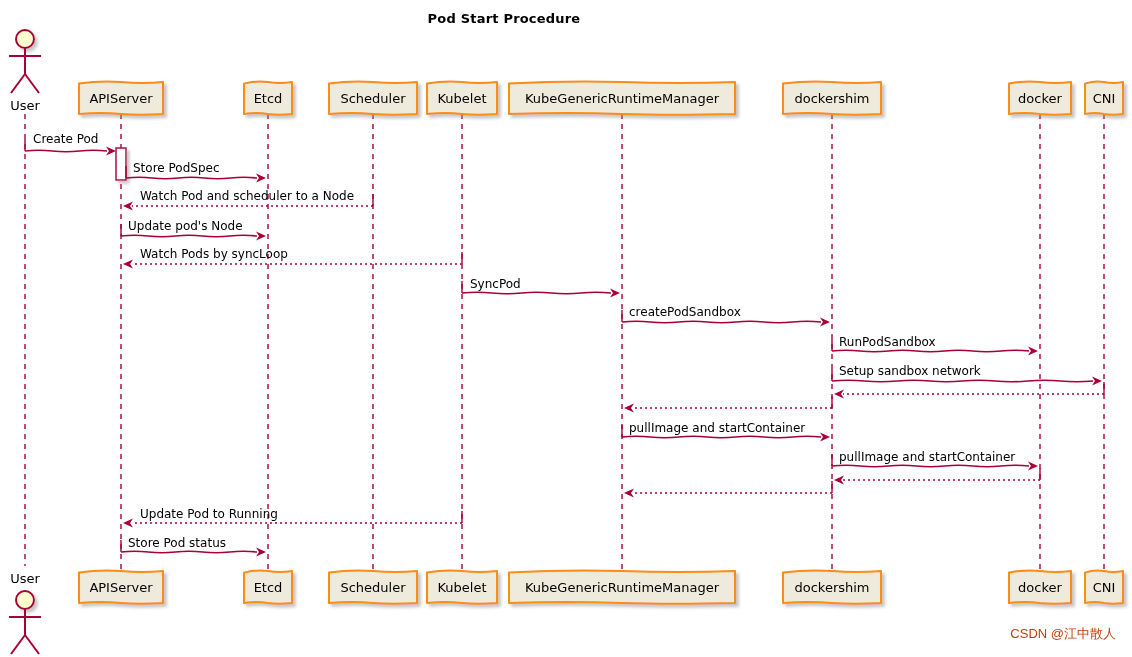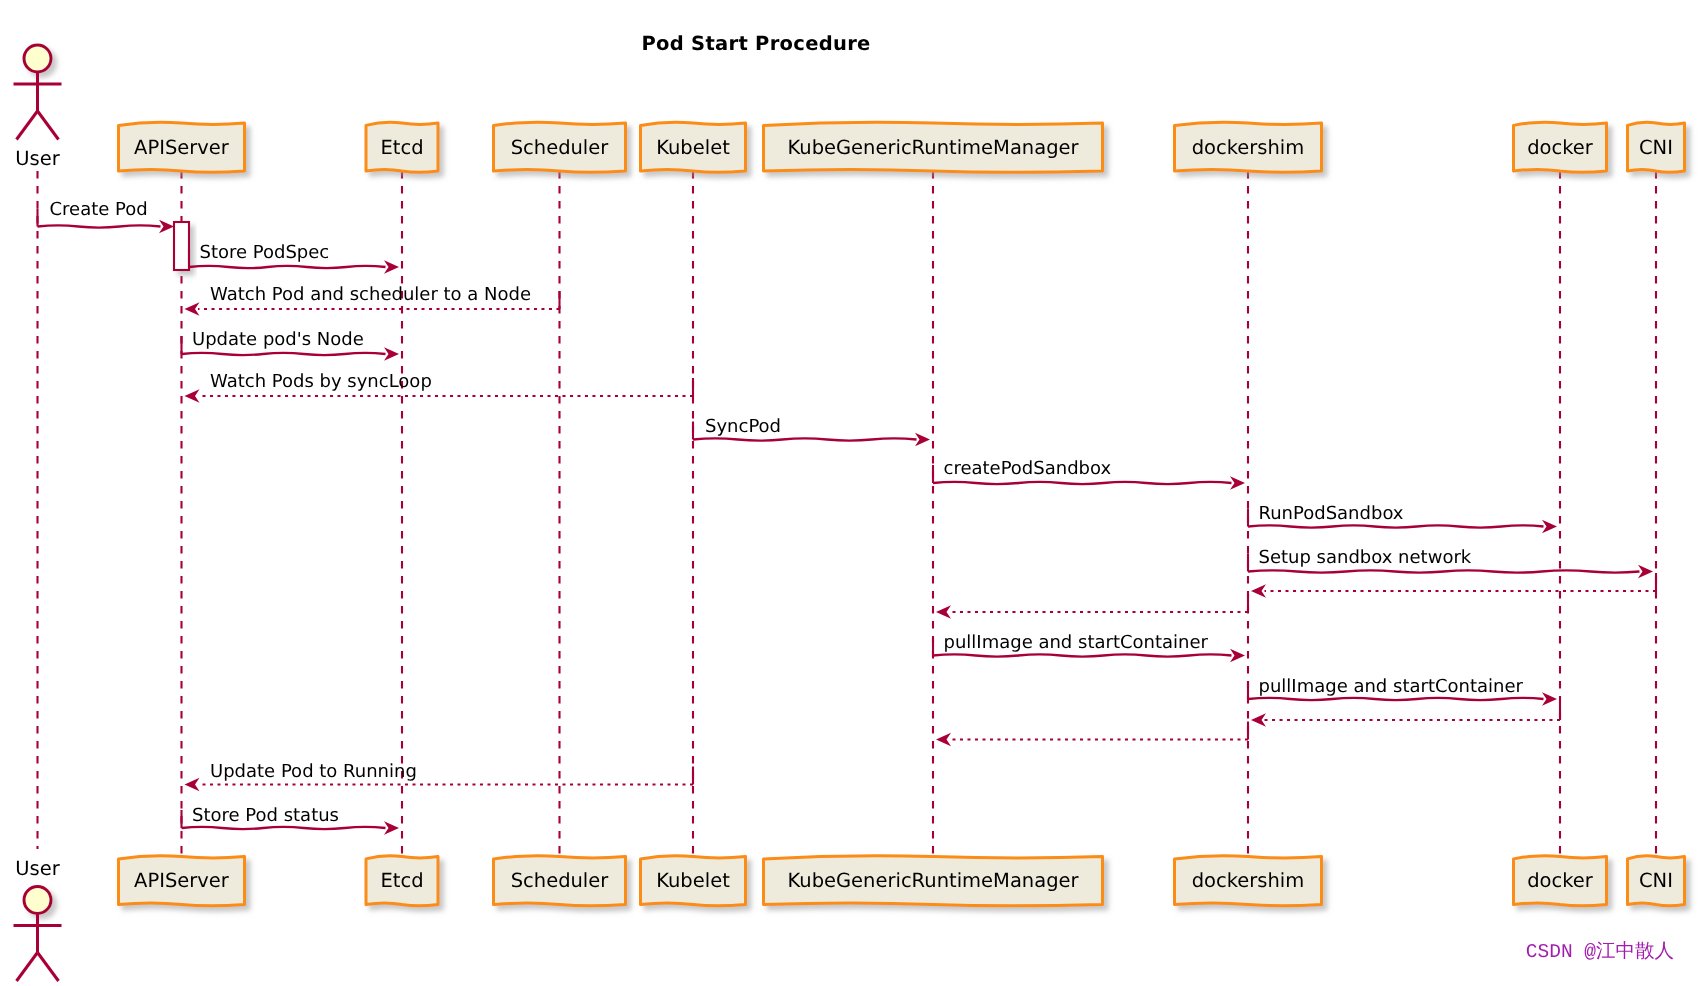--- a/index.html
+++ b/index.html
@@ -1,28 +1,28 @@
 <!DOCTYPE html>
 <html><head>
 <meta charset="utf-8">
 <style>
   html,body{margin:0;padding:0;background:#ffffff;}
   body{width:1132px;height:657px;overflow:hidden;
        font-family:"DejaVu Sans","Liberation Sans",sans-serif;}
   #canvas{position:relative;width:1132px;height:657px;background:#fff;}
   svg{position:absolute;left:0;top:0;}
   .diagram-title{
-    position:absolute;left:0;top:22px;width:1008px;text-align:center;
+    position:absolute;left:0;top:11px;width:1008px;text-align:center;
     font-family:"DejaVu Sans","Liberation Sans",sans-serif;
     font-size:13px;font-weight:bold;color:#000;letter-spacing:.2px;
   }
   .watermark{
     position:absolute;right:16px;bottom:14px;
-    font-family:Liberation Mono, monospace;
-    font-size:13px;color:#a21caf;white-space:nowrap;
+    font-family:Liberation Sans, sans-serif;
+    font-size:13px;color:#c2410c;white-space:nowrap;
   }
   .plabel{
     font-family:"DejaVu Sans","Liberation Sans",sans-serif;
     font-size:13px;fill:#000;dominant-baseline:middle;text-anchor:middle;
   }
   .alabel{
     font-family:"DejaVu Sans","Liberation Sans",sans-serif;
     font-size:12px;fill:#000;dominant-baseline:alphabetic;
   }
   .actorlabel{

